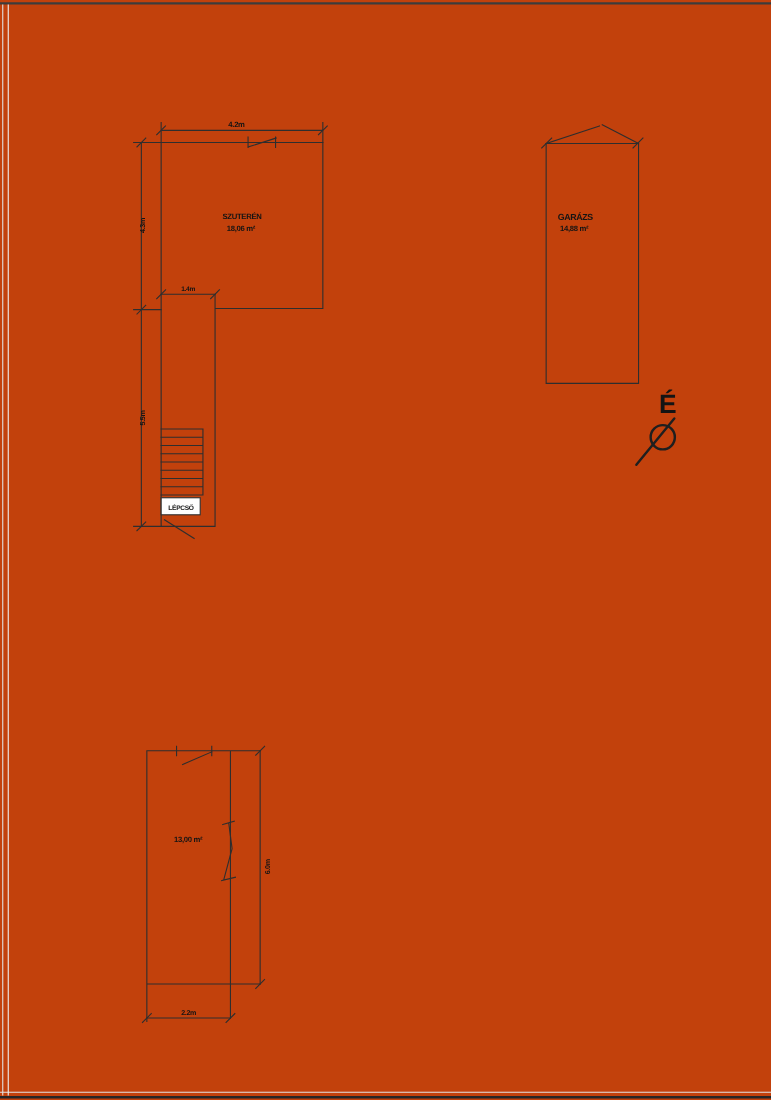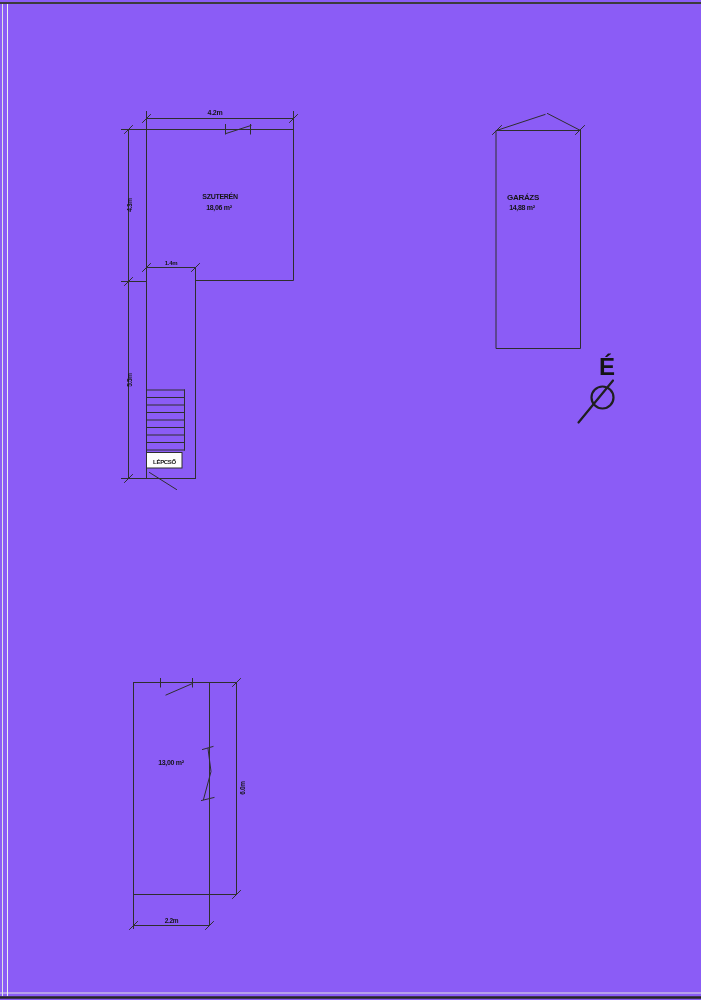--- a/index.html
+++ b/index.html
@@ -1,19 +1,19 @@
 <!DOCTYPE html>
 <html><head>
 <meta charset="utf-8">
 <style>
   html,body{margin:0;padding:0;background:#ffffff;}
   .canvas{
     position:relative;
     width:701px;height:1000px;
-    background:#8b5cf6;
+    background:#c2410c;
     font-family:"Liberation Sans", sans-serif;
     overflow:hidden;
   }
   svg{position:absolute;left:0;top:0;}
   .ln{stroke:#2e2e2e;stroke-width:1;fill:none;stroke-linecap:square;}
   .ln-thick{stroke:#1f1f1f;stroke-width:2.2;fill:none;stroke-linecap:round;}
   .box{fill:#fdfdfd;stroke:#2e2e2e;stroke-width:1;}
   .t{
     font-family:"Liberation Sans", sans-serif;
     font-weight:700;fill:#141414;letter-spacing:-0.3px;

